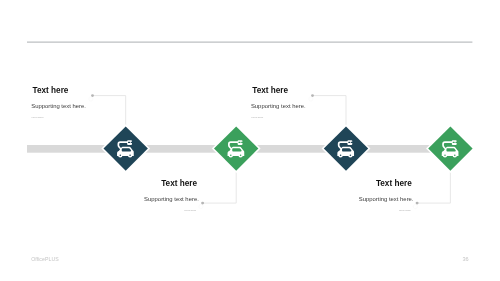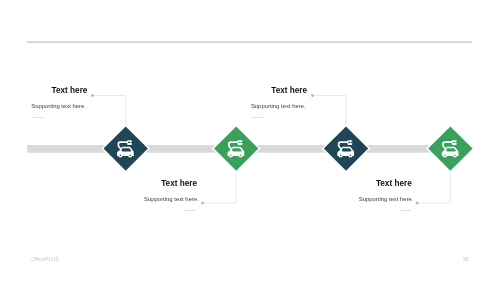--- a/index.html
+++ b/index.html
@@ -1,20 +1,20 @@
 <!DOCTYPE html>
 <html><head>
 <meta charset="utf-8">
 <style>
   html,body{margin:0;padding:0;background:#fff;}
   body{width:500px;height:281px;font-family:"Liberation Sans",sans-serif;overflow:hidden;}
   .slide{position:relative;width:500px;height:281px;background:#fff;}
   svg.layer{position:absolute;left:0;top:0;width:500px;height:281px;}
   .block{position:absolute;}
-  .title{font-size:8.2px;font-weight:bold;color:#111111;line-height:1;white-space:nowrap;margin-left:19px;}
+  .title{font-size:8.2px;font-weight:bold;color:#111111;line-height:1;white-space:nowrap;}
   .sub{font-size:5.9px;margin-left:-1.4px;margin-right:-1.8px;color:#3a3a3a;line-height:1;white-space:nowrap;}
   .tiny{font-size:2.0px;color:#a8a8a8;letter-spacing:0.02px;line-height:1;white-space:nowrap;margin-left:-1.0px;margin-right:1.0px;}
   .footer{position:absolute;color:#c5c5c5;line-height:1;white-space:nowrap;}
   .footer-brand{font-size:5.2px;letter-spacing:0.05px;}
   .footer-page{font-size:5.6px;}
 </style>
 </head>
 <body>
 
 <div class="slide">

